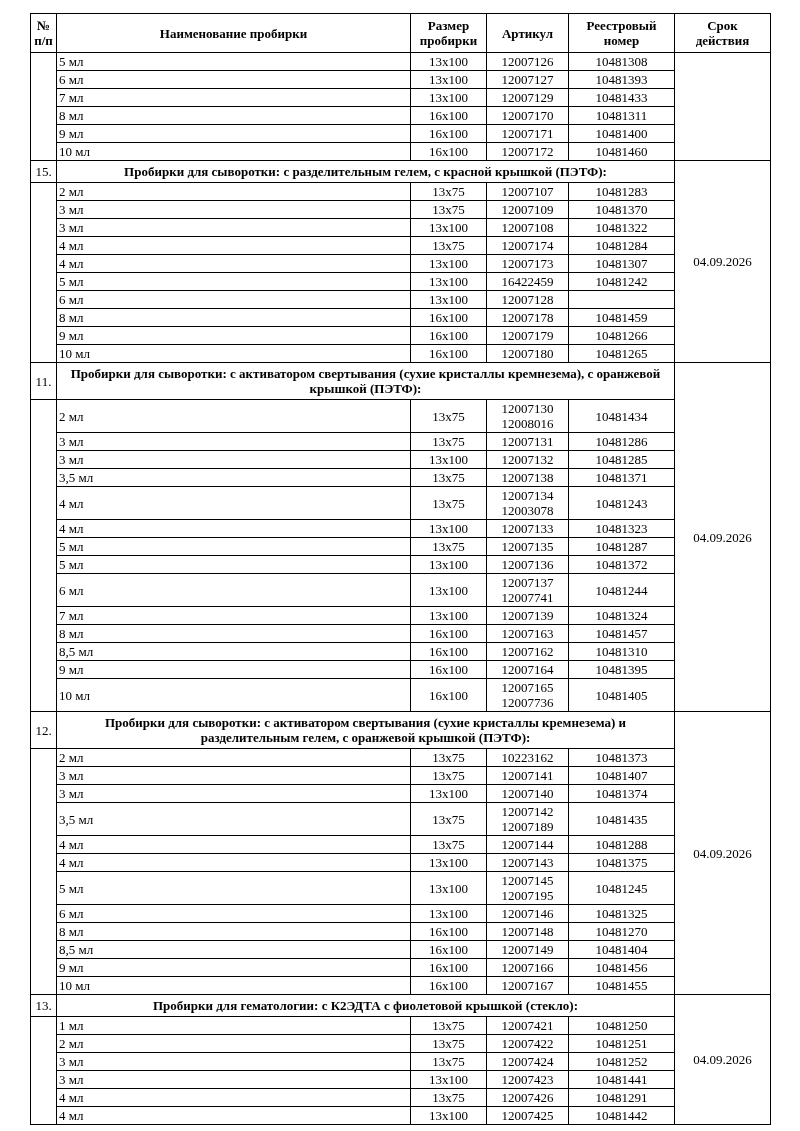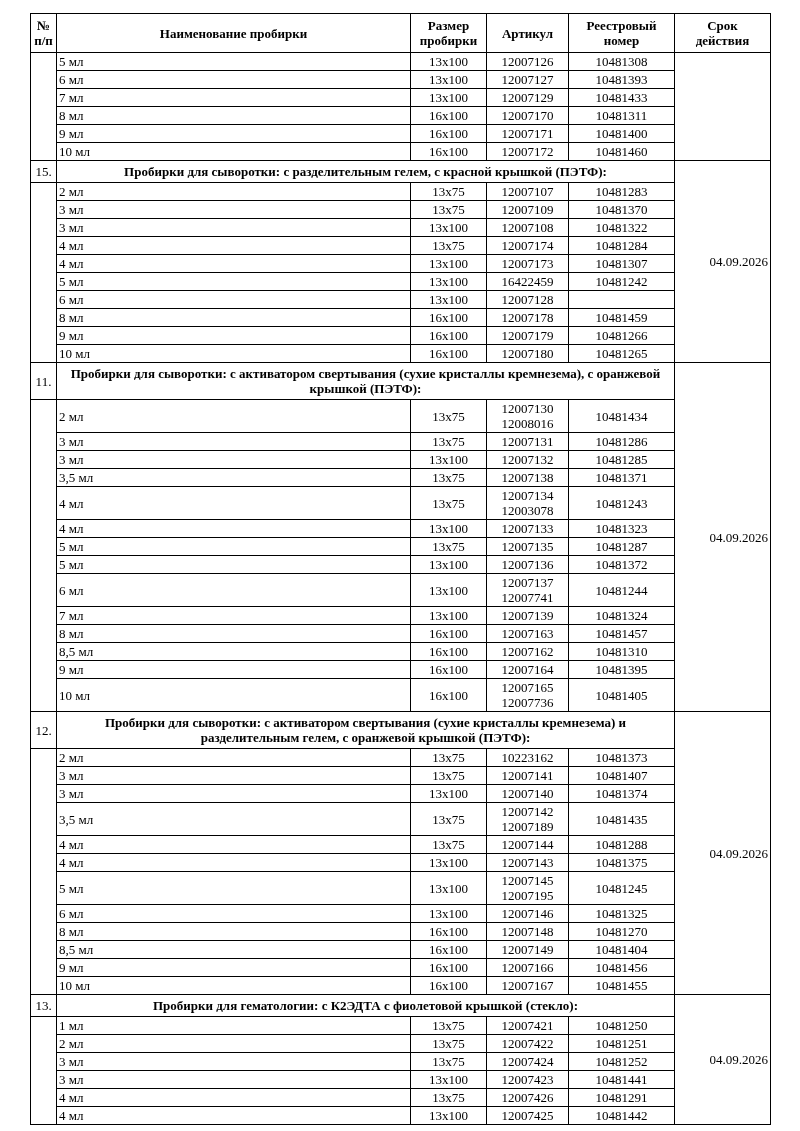--- a/index.html
+++ b/index.html
@@ -33,21 +33,21 @@
     padding: 4px 2px;
   }
   .doc td { height: 17px; }
   .doc td.name { text-align: left; }
   .doc td.center { text-align: center; }
   .doc td.section-title {
     font-weight: bold;
     text-align: center;
     padding: 3px 8px;
   }
-  .doc td.validity { text-align: right; }
+  .doc td.validity { text-align: center; }
 </style>
 </head>
 <body>
 
 <div class="page">
   <table class="doc">
     <colgroup>
       <col style="width:26px">
       <col style="width:354px">
       <col style="width:76px">

